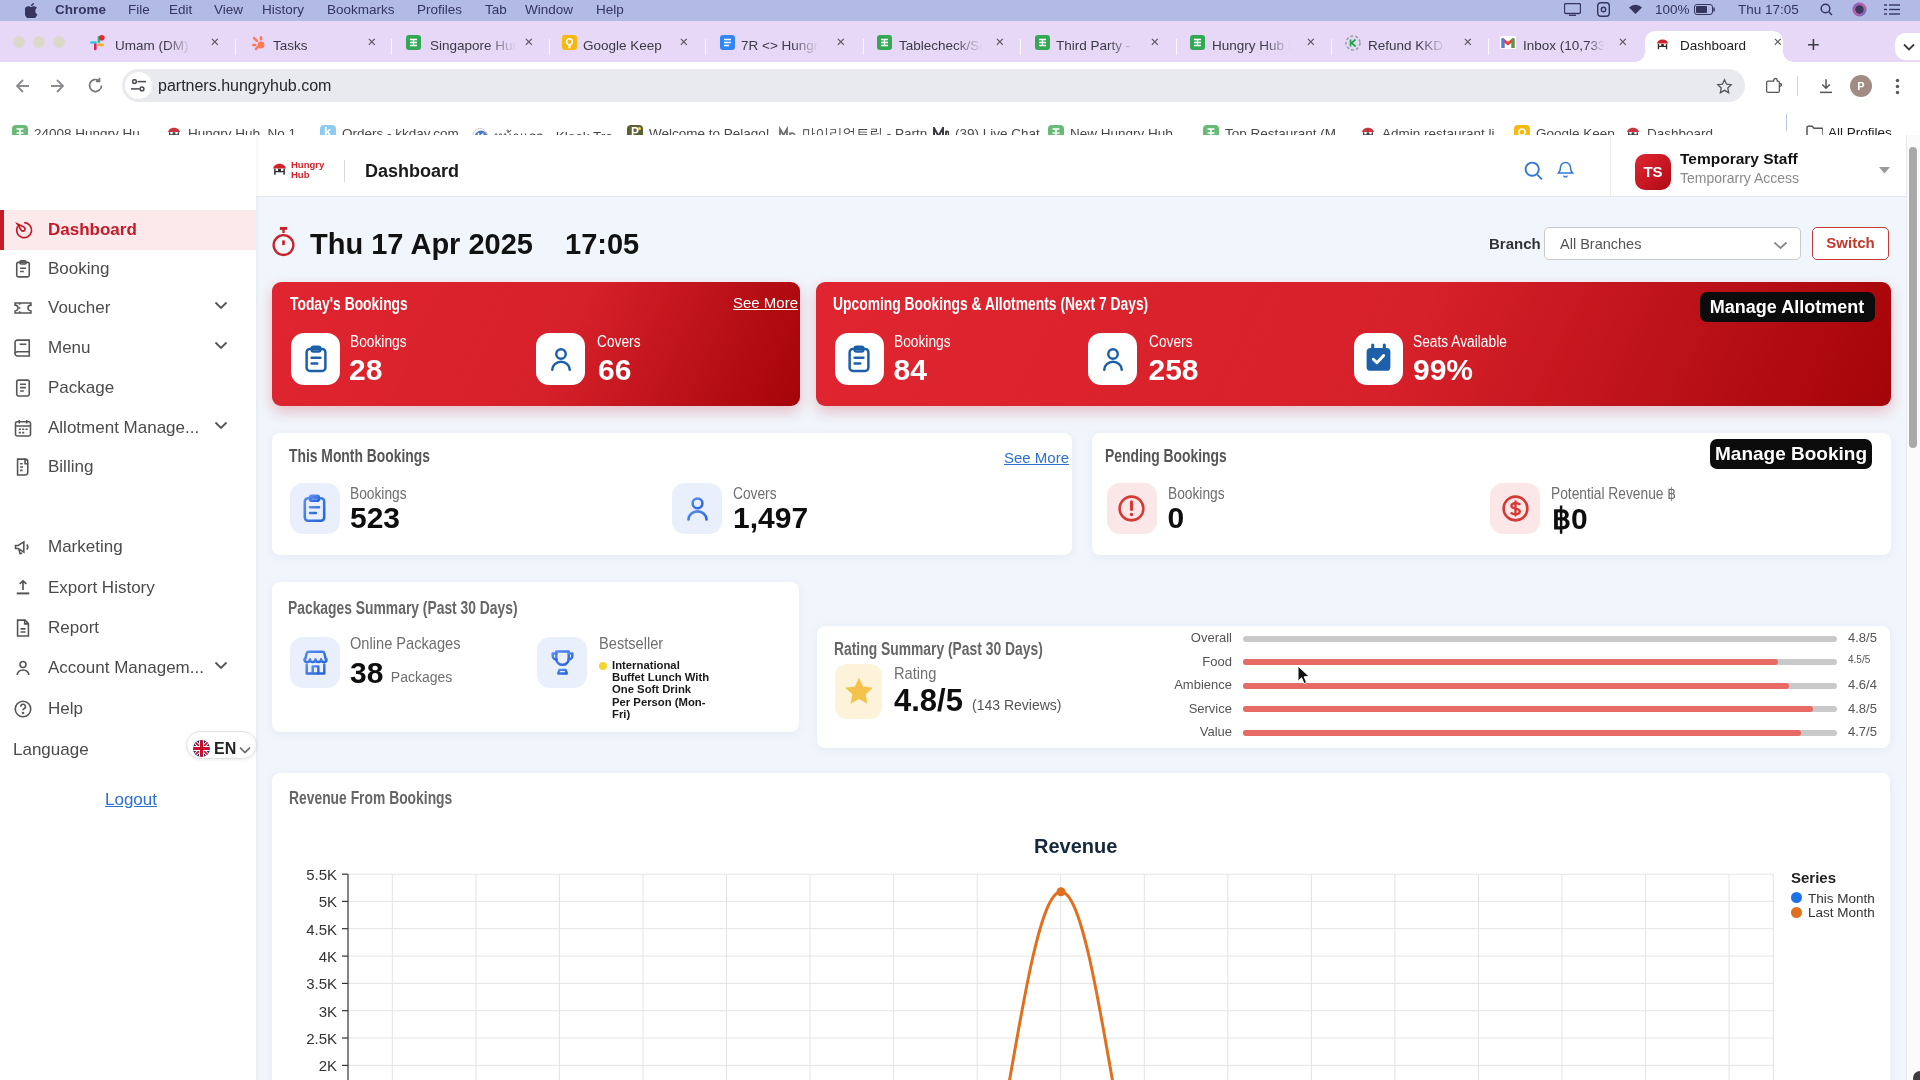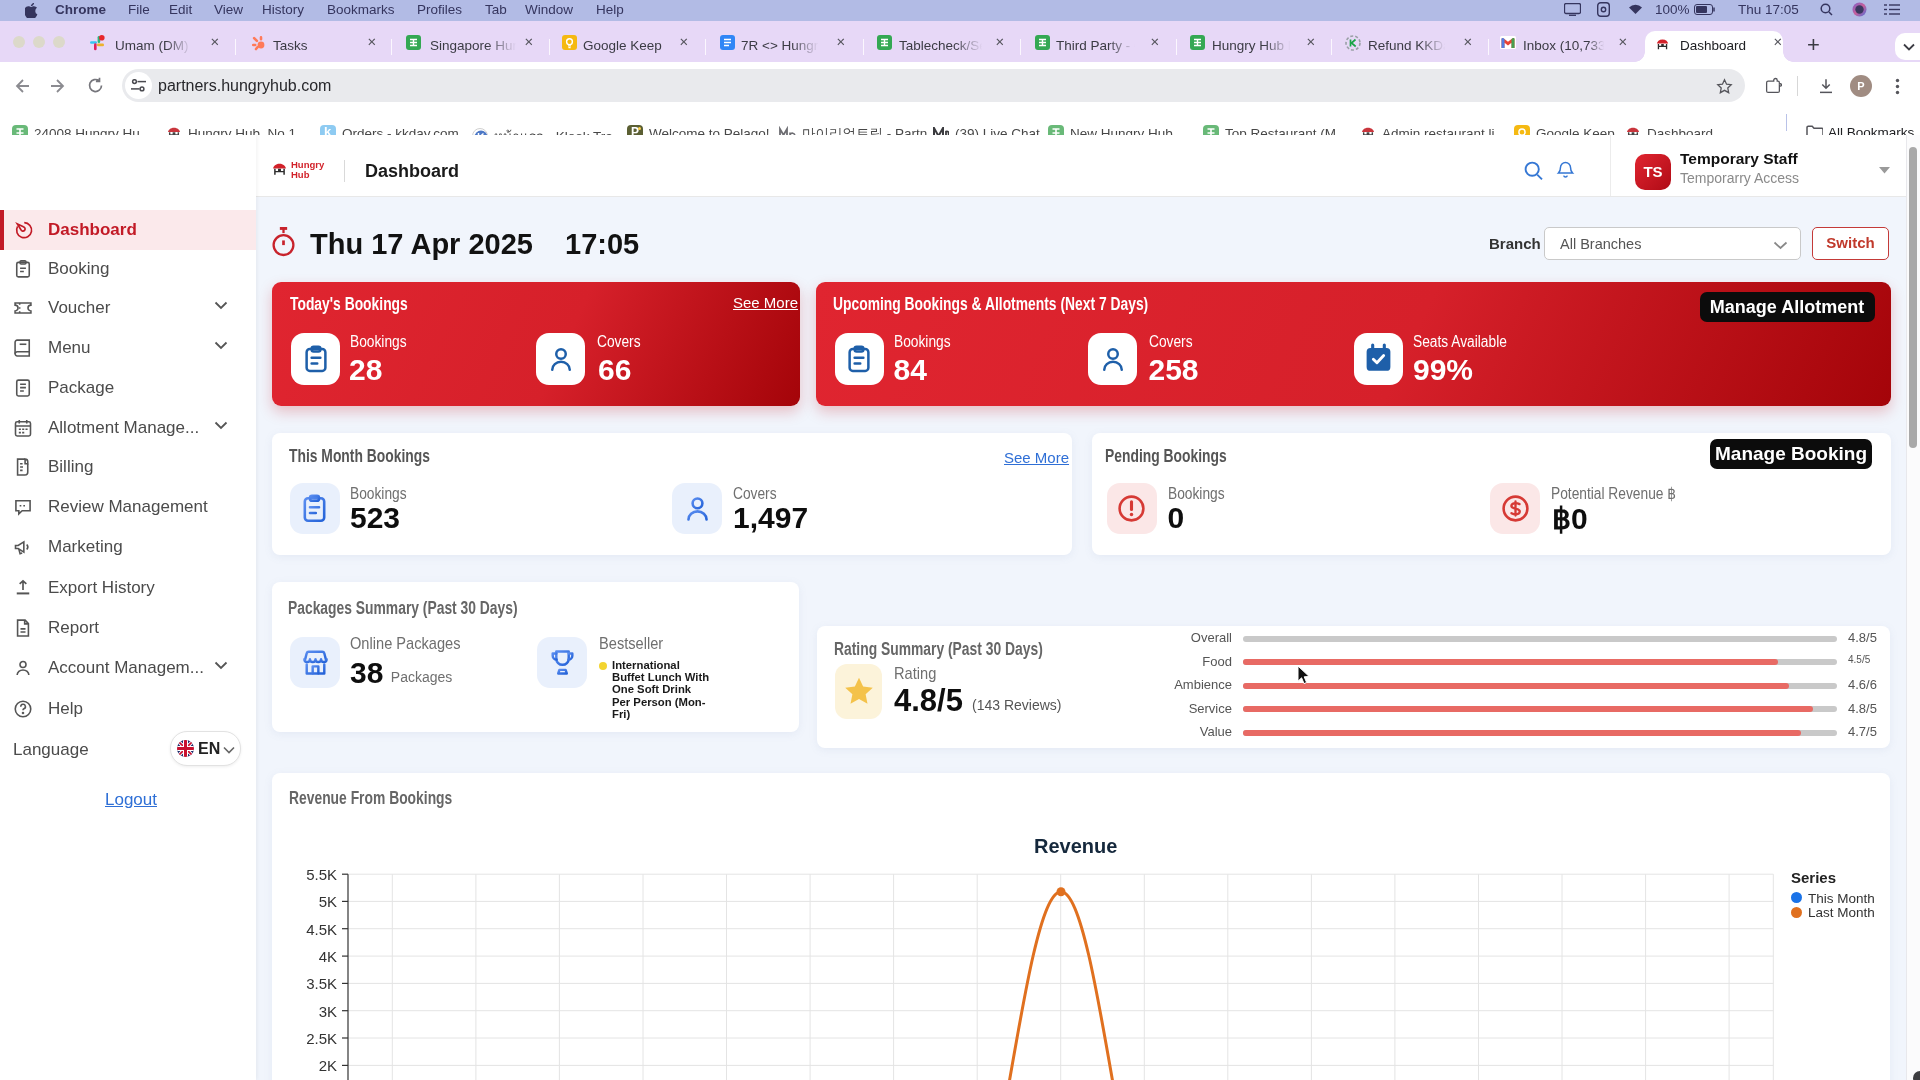--- a/index.html
+++ b/index.html
@@ -342,21 +342,21 @@
           <circle cx="7.5" cy="6.7" r="2.9" fill="none" stroke="#fff" stroke-width="1.4"></circle>
           <path d="M6 10.8 h3 M6.4 12.6 h2.2" stroke="#fff" stroke-width="1.2"></path>
         </svg></span>Google Keep</span>
   <span class="bk" style="left:1625px;"><span class="fav"><svg width="16" height="16" viewBox="0 0 24 24">
           <path d="M12 4 C6.5 4 3.5 7.5 3 10.5 h18 C20.5 7.5 17.5 4 12 4z" fill="#c9353c"></path>
           <path d="M5.5 11 v8.5 M18.5 11 v8.5 M5.5 15 h13 M11 11 v3.5 M13 11 v3.5" stroke="#444" stroke-width="2.1"></path>
         </svg></span>Dashboard</span>
   <span class="abs" style="left:1786px; top:4px; width:1px; height:17px; background:#b9c2e8;"></span>
   <span class="bk" style="left:1806px;"><svg width="17" height="15" viewBox="0 0 17 15" style="display:inline-block; vertical-align:-3px; margin-right:5px;">
         <path d="M1 12.5 V2.5 a1.2 1.2 0 0 1 1.2-1.2 h4 l1.8 2 h7.8 a1.2 1.2 0 0 1 1.2 1.2 V12.5 a1.2 1.2 0 0 1 -1.2 1.2 H2.2 a1.2 1.2 0 0 1 -1.2-1.2 z" fill="none" stroke="#55555b" stroke-width="1.5"></path>
-      </svg><span style="color:#202124;">All Bookmarks</span></span>
+      </svg><span style="color:#202124;">All Profiles</span></span>
 </div>
 
 <div class="page">
   <div class="topnav">
     <svg class="abs" style="left:271px; top:26px;" width="17" height="17" viewBox="0 0 24 24">
         <path d="M12 4 C6.5 4 3.5 7.5 3 10.5 h18 C20.5 7.5 17.5 4 12 4z" fill="#d2222a"></path>
         <path d="M5.5 11 v8.5 M18.5 11 v8.5 M5.5 15 h13 M11 11 v3.5 M13 11 v3.5" stroke="#2c2c2c" stroke-width="2.1"></path>
       </svg>
     <div class="abs" style="left:291px; top:25px; font-size:9.5px; font-weight:bold; color:#d2222a; line-height:9.5px;">Hungry<br>Hub</div>
     <div class="abs" style="left:344px; top:25px; width:1px; height:22px; background:#d9d9d9;"></div>
@@ -548,21 +548,21 @@
       <div class="abs" style="left:0; top:4.6px; width:415px; text-align:right; font-size:13px; color:#555;">Overall</div>
       <div class="bar" style="left:426px; top:10px; width:594px; background:#c9c9c9;"></div>
       <div class="abs" style="left:1031px; top:4.6px; font-size:13px; color:#555;">4.8/5</div>
       <div class="abs" style="left:0; top:28px; width:415px; text-align:right; font-size:13px; color:#555;">Food</div>
       <div class="bar" style="left:426px; top:33.5px; width:594px; background:#c9c9c9;"></div>
       <div class="bar" style="left:426px; top:33.5px; width:535px; background:#e86a64;"></div>
       <div class="abs" style="left:1031px; top:28px; font-size:10px; color:#555;">4.5/5</div>
       <div class="abs" style="left:0; top:51.6px; width:415px; text-align:right; font-size:13px; color:#555;">Ambience</div>
       <div class="bar" style="left:426px; top:57px; width:594px; background:#c9c9c9;"></div>
       <div class="bar" style="left:426px; top:57px; width:546px; background:#e86a64;"></div>
-      <div class="abs" style="left:1031px; top:51.6px; font-size:13px; color:#555;">4.6/6</div>
+      <div class="abs" style="left:1031px; top:51.6px; font-size:13px; color:#555;">4.6/4</div>
       <div class="abs" style="left:0; top:75px; width:415px; text-align:right; font-size:13px; color:#555;">Service</div>
       <div class="bar" style="left:426px; top:80.5px; width:594px; background:#c9c9c9;"></div>
       <div class="bar" style="left:426px; top:80.5px; width:570px; background:#e86a64;"></div>
       <div class="abs" style="left:1031px; top:75px; font-size:13px; color:#555;">4.8/5</div>
       <div class="abs" style="left:0; top:98.6px; width:415px; text-align:right; font-size:13px; color:#555;">Value</div>
       <div class="bar" style="left:426px; top:104px; width:594px; background:#c9c9c9;"></div>
       <div class="bar" style="left:426px; top:104px; width:558px; background:#e86a64;"></div>
       <div class="abs" style="left:1031px; top:98.6px; font-size:13px; color:#555;">4.7/5</div>
     </div>
 
@@ -694,27 +694,20 @@
     </div>
     <div class="sbitem" style="top:312px;">
       <svg class="ic" viewBox="0 0 24 24" fill="none" stroke="#555" stroke-width="1.9">
           <path d="M14.5 2.5 H5.5 V21.5 H14.5"></path>
           <path d="M14.5 2.5 a3.2 3.2 0 0 1 3.2 3.2 V8 h-3.2 z"></path>
           <path d="M14.5 21.5 a3.2 3.2 0 0 0 3.2-3.2 V8"></path>
           <path d="M8.5 8 h3 M8.5 12 h3.5 M8.5 16 h3"></path>
         </svg>
       <span class="tx">Billing</span>
     </div>
-    <div class="sbitem" style="top:352px;">
-      <svg class="ic" viewBox="0 0 24 24" fill="none" stroke="#555" stroke-width="1.9">
-          <path d="M3.5 4.5 h17 V16.5 h-9.5 l-4 3.8 v-3.8 h-3.5 z"></path>
-          <path d="M8 10.5 h8" stroke-dasharray="2 2.4"></path>
-        </svg>
-      <span class="tx">Review Management</span>
-    </div>
     <div class="sbitem" style="top:392px;">
       <svg class="ic" viewBox="0 0 24 24" fill="none" stroke="#555" stroke-width="1.9">
           <path d="M3 10.2 v3.6 h3.2 l6.8 4.4 V5.8 L6.2 10.2 z"></path>
           <path d="M16.5 9 a4.5 4.5 0 0 1 0 6"></path>
           <path d="M7 14.5 l1.5 5.5 2.5-0.8"></path>
         </svg>
       <span class="tx">Marketing</span>
     </div>
     <div class="sbitem" style="top:433px;">
       <svg class="ic" viewBox="0 0 24 24" fill="none" stroke="#555" stroke-width="2">
@@ -743,21 +736,21 @@
     </div>
     <div class="sbitem" style="top:554px;">
       <svg class="ic" viewBox="0 0 24 24" fill="none" stroke="#555" stroke-width="1.9">
           <circle cx="12" cy="12" r="9.3"></circle>
           <path d="M9.3 9.2 a2.8 2.8 0 1 1 3.8 2.6 c-0.8 0.35-1.1 0.8-1.1 1.8"></path>
           <circle cx="12" cy="16.8" r="0.6" fill="#555"></circle>
         </svg>
       <span class="tx">Help</span>
     </div>
     <div class="abs" style="left:13px; top:605px; font-size:17px; color:#4b4b4b;">Language</div>
-    <div class="abs" style="left:170px; top:596px; width:71px; height:35px; border:1px solid #e2e2e2; border-radius:17px; background:#fff; box-shadow:0 1px 3px rgba(0,0,0,0.07);">
+    <div class="abs" style="left:186px; top:596px; width:71px; height:28px; border:1px solid #e2e2e2; border-radius:17px; background:#fff; box-shadow:0 1px 3px rgba(0,0,0,0.07);">
       <svg class="abs" style="left:6px; top:8px;" width="17" height="17" viewBox="0 0 17 17">
           <defs>
             <clipPath id="fc">
               <circle cx="8.5" cy="8.5" r="8.5"></circle>
             </clipPath>
           </defs>
           <g clip-path="url(#fc)">
             <rect width="17" height="17" fill="#1f2c6b"></rect>
             <path d="M0 0 L17 17 M17 0 L0 17" stroke="#fff" stroke-width="3.4"></path>
             <path d="M0 0 L17 17 M17 0 L0 17" stroke="#c8102e" stroke-width="1.6"></path>

